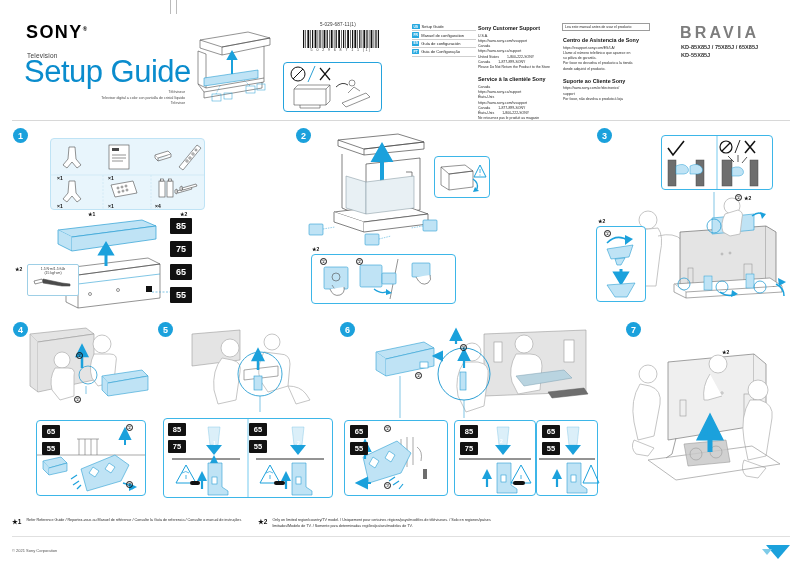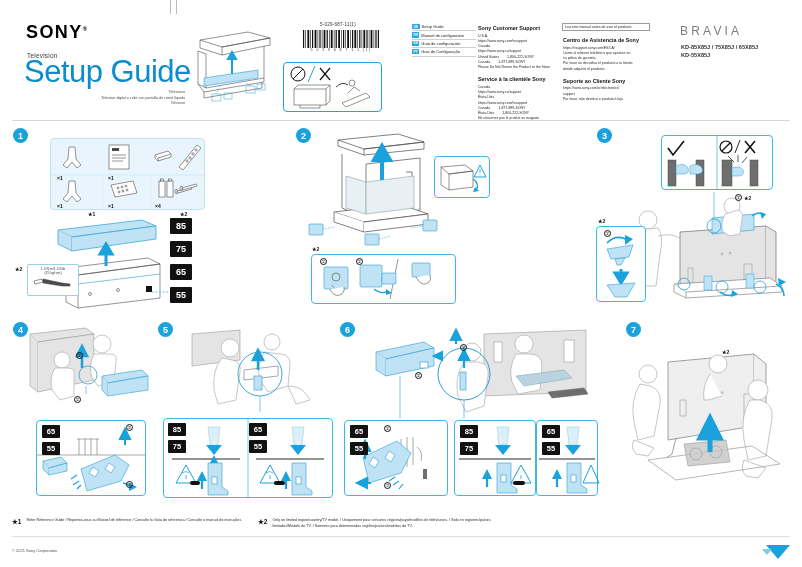--- a/index.html
+++ b/index.html
@@ -79,21 +79,21 @@
   .support-col .two { display:flex; gap: 8px; }
 
   .note-bar {
     position: absolute; left: 562px; top: 23px; width: 88px;
     border: .5px solid #9c9c9c; font-size: 3.5px; padding: 1.2px 2px; color: #2a2a2a;
   }
 
   
   .bravia {
     position: absolute; left: 680px; top: 24px;
-    font-size: 12px; letter-spacing: 3.2px; color: #7d7d7d; font-weight: 400;
+    font-size: 16px; letter-spacing: 3.2px; color: #7d7d7d; font-weight: 700;
   }
   .models {
     position: absolute; left: 681px; top: 43px;
     font-size: 5.6px; color: #333; line-height: 1.5; font-weight: 700;
   }
 
   .hr-top { position: absolute; left: 12px; top: 120px; width: 778px; height: 1px; background: #d8d8d8; }
 
   
   .step-badge {

